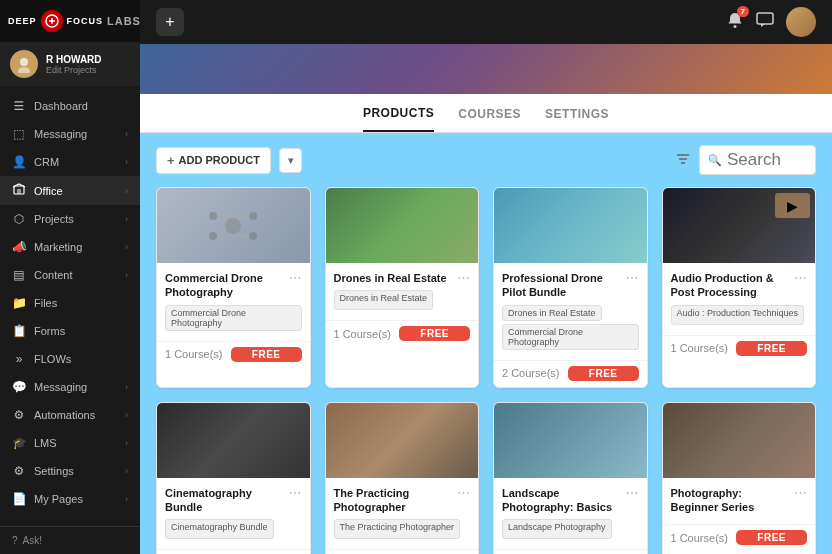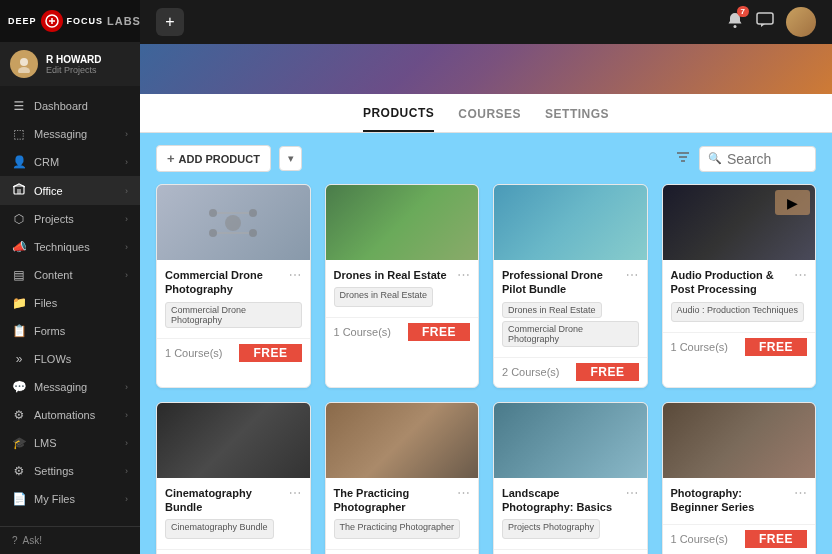--- a/index.html
+++ b/index.html
@@ -262,21 +262,21 @@
       align-items: center;
       gap: 5px;
       border: 1px solid #ddd;
       border-radius: 4px;
       padding: 4px 8px;
       background: #fff;
     }
     .search-box input {
       border: none;
       outline: none;
-      font-size: 14px;
+      font-size: 17px;
       color: #333;
       width: 80px;
       background: transparent;
     }
     .search-icon-small { font-size: 11px; color: #999; }
 
     
     .product-grid {
       display: grid;
       grid-template-columns: repeat(4, 1fr);
@@ -351,24 +351,24 @@
       border-top: 1px solid #f0f0f0;
       margin-top: 4px;
     }
     .courses-count {
       font-size: 11px;
       color: #888;
     }
     .free-badge {
       background: #e74c3c;
       color: #fff;
-      font-size: 12px;
+      font-size: 10px;
       font-weight: 700;
-      padding: 2px 14px;
-      border-radius: 0;
+      padding: 2px 21px;
+      border-radius: 5px;
       letter-spacing: 0.5px;
     }
   </style>
 </head>
 <body>
 
 <nav class="sidebar">
   <div class="sidebar-header">
     <div class="sidebar-logo">
       <span style="font-size:9px;font-weight:700;color:#fff;letter-spacing:1px;">DEEP</span>
@@ -424,21 +424,21 @@
       <span>Office</span>
       <span class="nav-arrow">›</span>
     </div>
     <div class="nav-item">
       <span class="nav-icon">⬡</span>
       <span>Projects</span>
       <span class="nav-arrow">›</span>
     </div>
     <div class="nav-item">
       <span class="nav-icon">📣</span>
-      <span>Techniques</span>
+      <span>Marketing</span>
       <span class="nav-arrow">›</span>
     </div>
     <div class="nav-item">
       <span class="nav-icon">▤</span>
       <span>Content</span>
       <span class="nav-arrow">›</span>
     </div>
     <div class="nav-item">
       <span class="nav-icon">📁</span>
       <span>Files</span>
@@ -466,21 +466,21 @@
       <span>LMS</span>
       <span class="nav-arrow">›</span>
     </div>
     <div class="nav-item">
       <span class="nav-icon">⚙</span>
       <span>Settings</span>
       <span class="nav-arrow">›</span>
     </div>
     <div class="nav-item">
       <span class="nav-icon">📄</span>
-      <span>My Files</span>
+      <span>My Pages</span>
       <span class="nav-arrow">›</span>
     </div>
   </div>
 
   <div class="sidebar-help">
     <span>?</span>
     <span>Ask!</span>
   </div>
 </nav>
 
@@ -663,21 +663,21 @@
           <div class="product-card">
     <div class="product-thumb thumb-landscape">
       
     </div>
     <div class="product-body">
       <div class="product-title-row">
         <div class="product-title">Landscape Photography: Basics</div>
         <div class="product-menu">⋯</div>
       </div>
       <div class="product-tags">
-                <span class="tag">Projects Photography</span>
+                <span class="tag">Landscape Photography</span>
               </div>
     </div>
     <div class="product-footer">
       <span class="courses-count">1 Course(s)</span>
       <span class="free-badge">FREE</span>
     </div>
   </div>
           <div class="product-card">
     <div class="product-thumb thumb-photo2">
       

